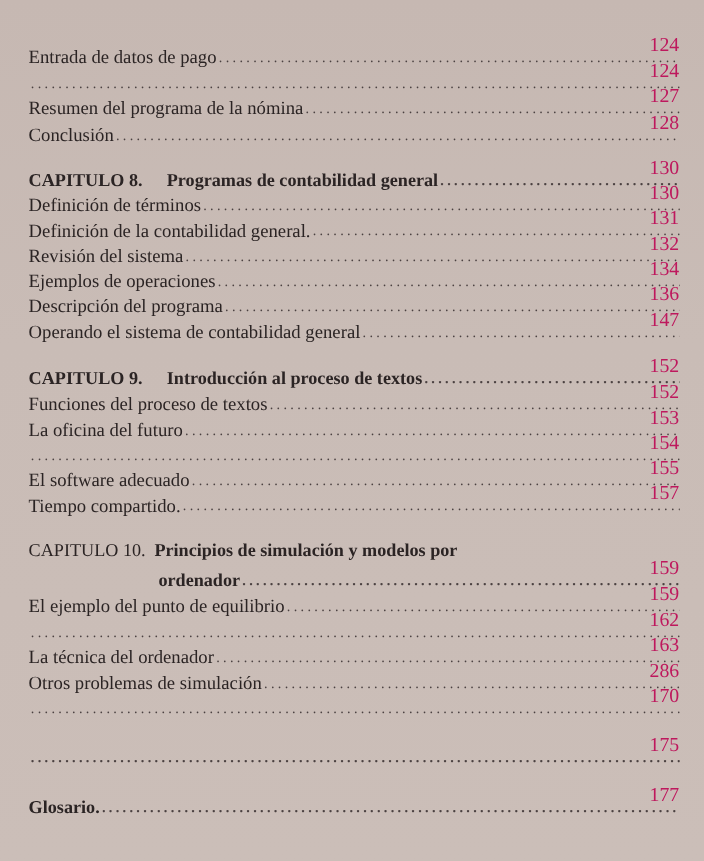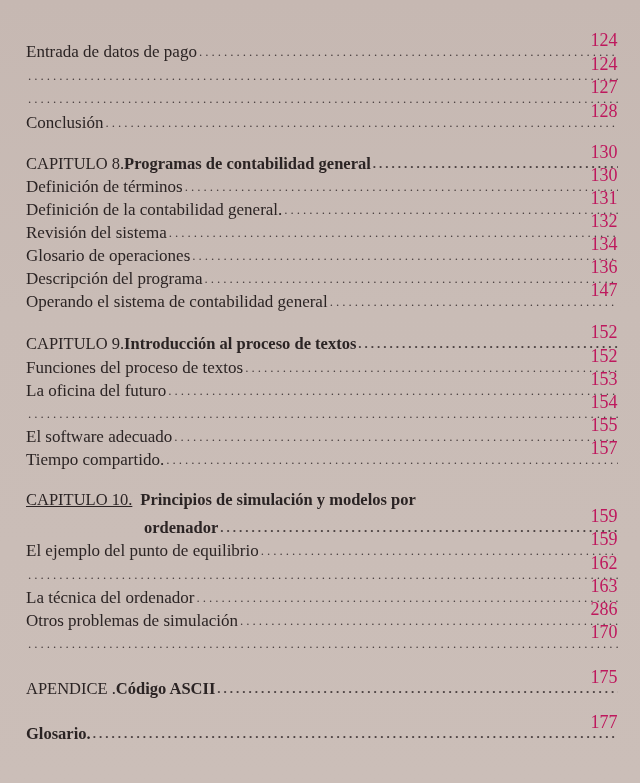--- a/index.html
+++ b/index.html
@@ -20,43 +20,44 @@
   .row .dots {
     flex: 1 1 auto; overflow: hidden; white-space: nowrap;
     margin: 0 8px 0 2px; letter-spacing: 3px; color: #4a4040;
     font-size: 13px;
   }
   .row .page-num {
     position: absolute; right: 0; top: -8px; font-size: 18px; color: #be185d;
     width: 44px; text-align: center;
   }
   .row.chapter { font-size: 16.5px; font-weight: bold; }
-  .row.chapter .cap { font-weight: normal; margin-right: 0; }
+  .row.chapter .cap { font-weight: bold; margin-right: 22px; }
   .row.chapter .page-num { font-weight: normal; }
   .row.cont .label { padding-left: 118px; font-weight: bold; }
   .chapter-head {
     position: absolute; left: 0; font-size: 16.5px; font-weight: bold; white-space: nowrap;
   }
-  .chapter-head .cap { font-weight: normal; margin-right: 8px; text-decoration: underline; }
+  .chapter-head .cap { font-weight: normal; margin-right: 8px; }
 </style>
 </head>
 <body>
 
 <div class="page">
 
   <div class="row" style="top:38px">
     <span class="label">Entrada de datos de pago</span>
     <span class="dots">........................................................................................................................</span>
     <span class="page-num">124</span>
   </div>
   <div class="row" style="top:62px">
     <span class="dots">........................................................................................................................</span>
     <span class="page-num">124</span>
   </div>
   <div class="row" style="top:85px">
+    <span class="label">Resumen del programa de la nómina</span>
     <span class="dots">........................................................................................................................</span>
     <span class="page-num">127</span>
   </div>
   <div class="row" style="top:109px">
     <span class="label">Conclusión</span>
     <span class="dots">........................................................................................................................</span>
     <span class="page-num">128</span>
   </div>
 
   <div class="row chapter" style="top:150px">
@@ -73,21 +74,21 @@
     <span class="label">Definición de la contabilidad general.</span>
     <span class="dots">........................................................................................................................</span>
     <span class="page-num">131</span>
   </div>
   <div class="row" style="top:219px">
     <span class="label">Revisión del sistema</span>
     <span class="dots">........................................................................................................................</span>
     <span class="page-num">132</span>
   </div>
   <div class="row" style="top:242px">
-    <span class="label">Glosario de operaciones</span>
+    <span class="label">Ejemplos de operaciones</span>
     <span class="dots">........................................................................................................................</span>
     <span class="page-num">134</span>
   </div>
   <div class="row" style="top:265px">
     <span class="label">Descripción del programa</span>
     <span class="dots">........................................................................................................................</span>
     <span class="page-num">136</span>
   </div>
   <div class="row" style="top:288px">
     <span class="label">Operando el sistema de contabilidad general</span>
@@ -151,21 +152,20 @@
     <span class="label">Otros problemas de simulación</span>
     <span class="dots">........................................................................................................................</span>
     <span class="page-num">286</span>
   </div>
   <div class="row" style="top:630px">
     <span class="dots">........................................................................................................................</span>
     <span class="page-num">170</span>
   </div>
 
   <div class="row chapter" style="top:675px">
-    <span class="label"><span class="cap">APENDICE .</span><span>Código ASCII</span></span>
     <span class="dots">........................................................................................................................</span>
     <span class="page-num">175</span>
   </div>
 
   <div class="row chapter" style="top:720px">
     <span class="label">Glosario.</span>
     <span class="dots">........................................................................................................................</span>
     <span class="page-num">177</span>
   </div>
 

